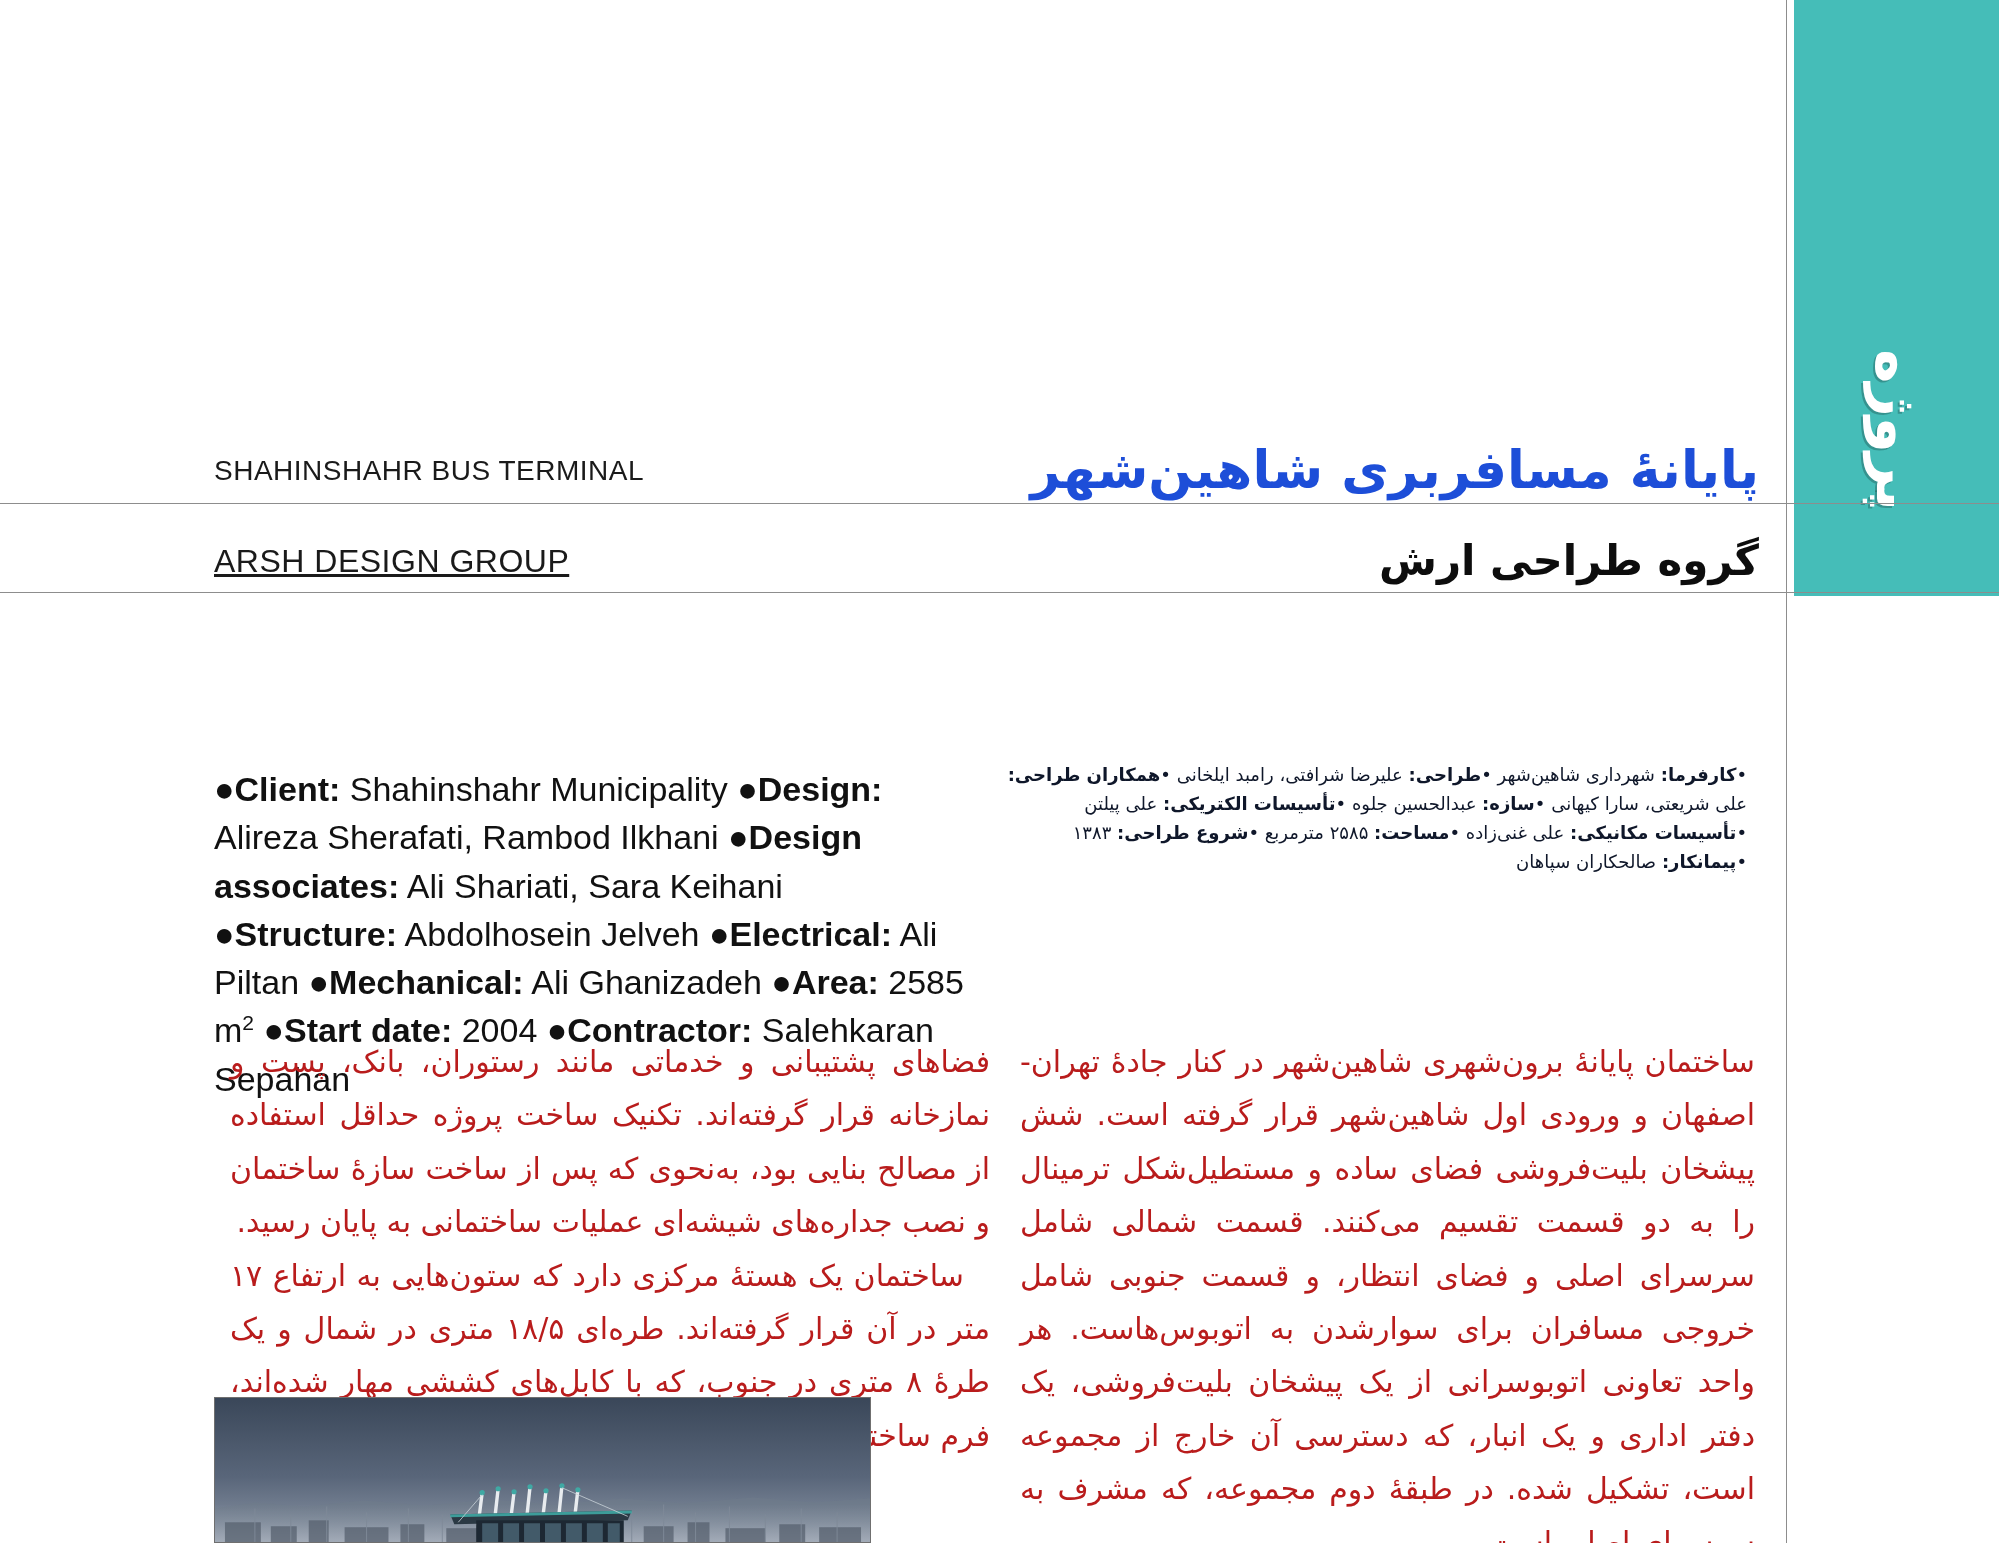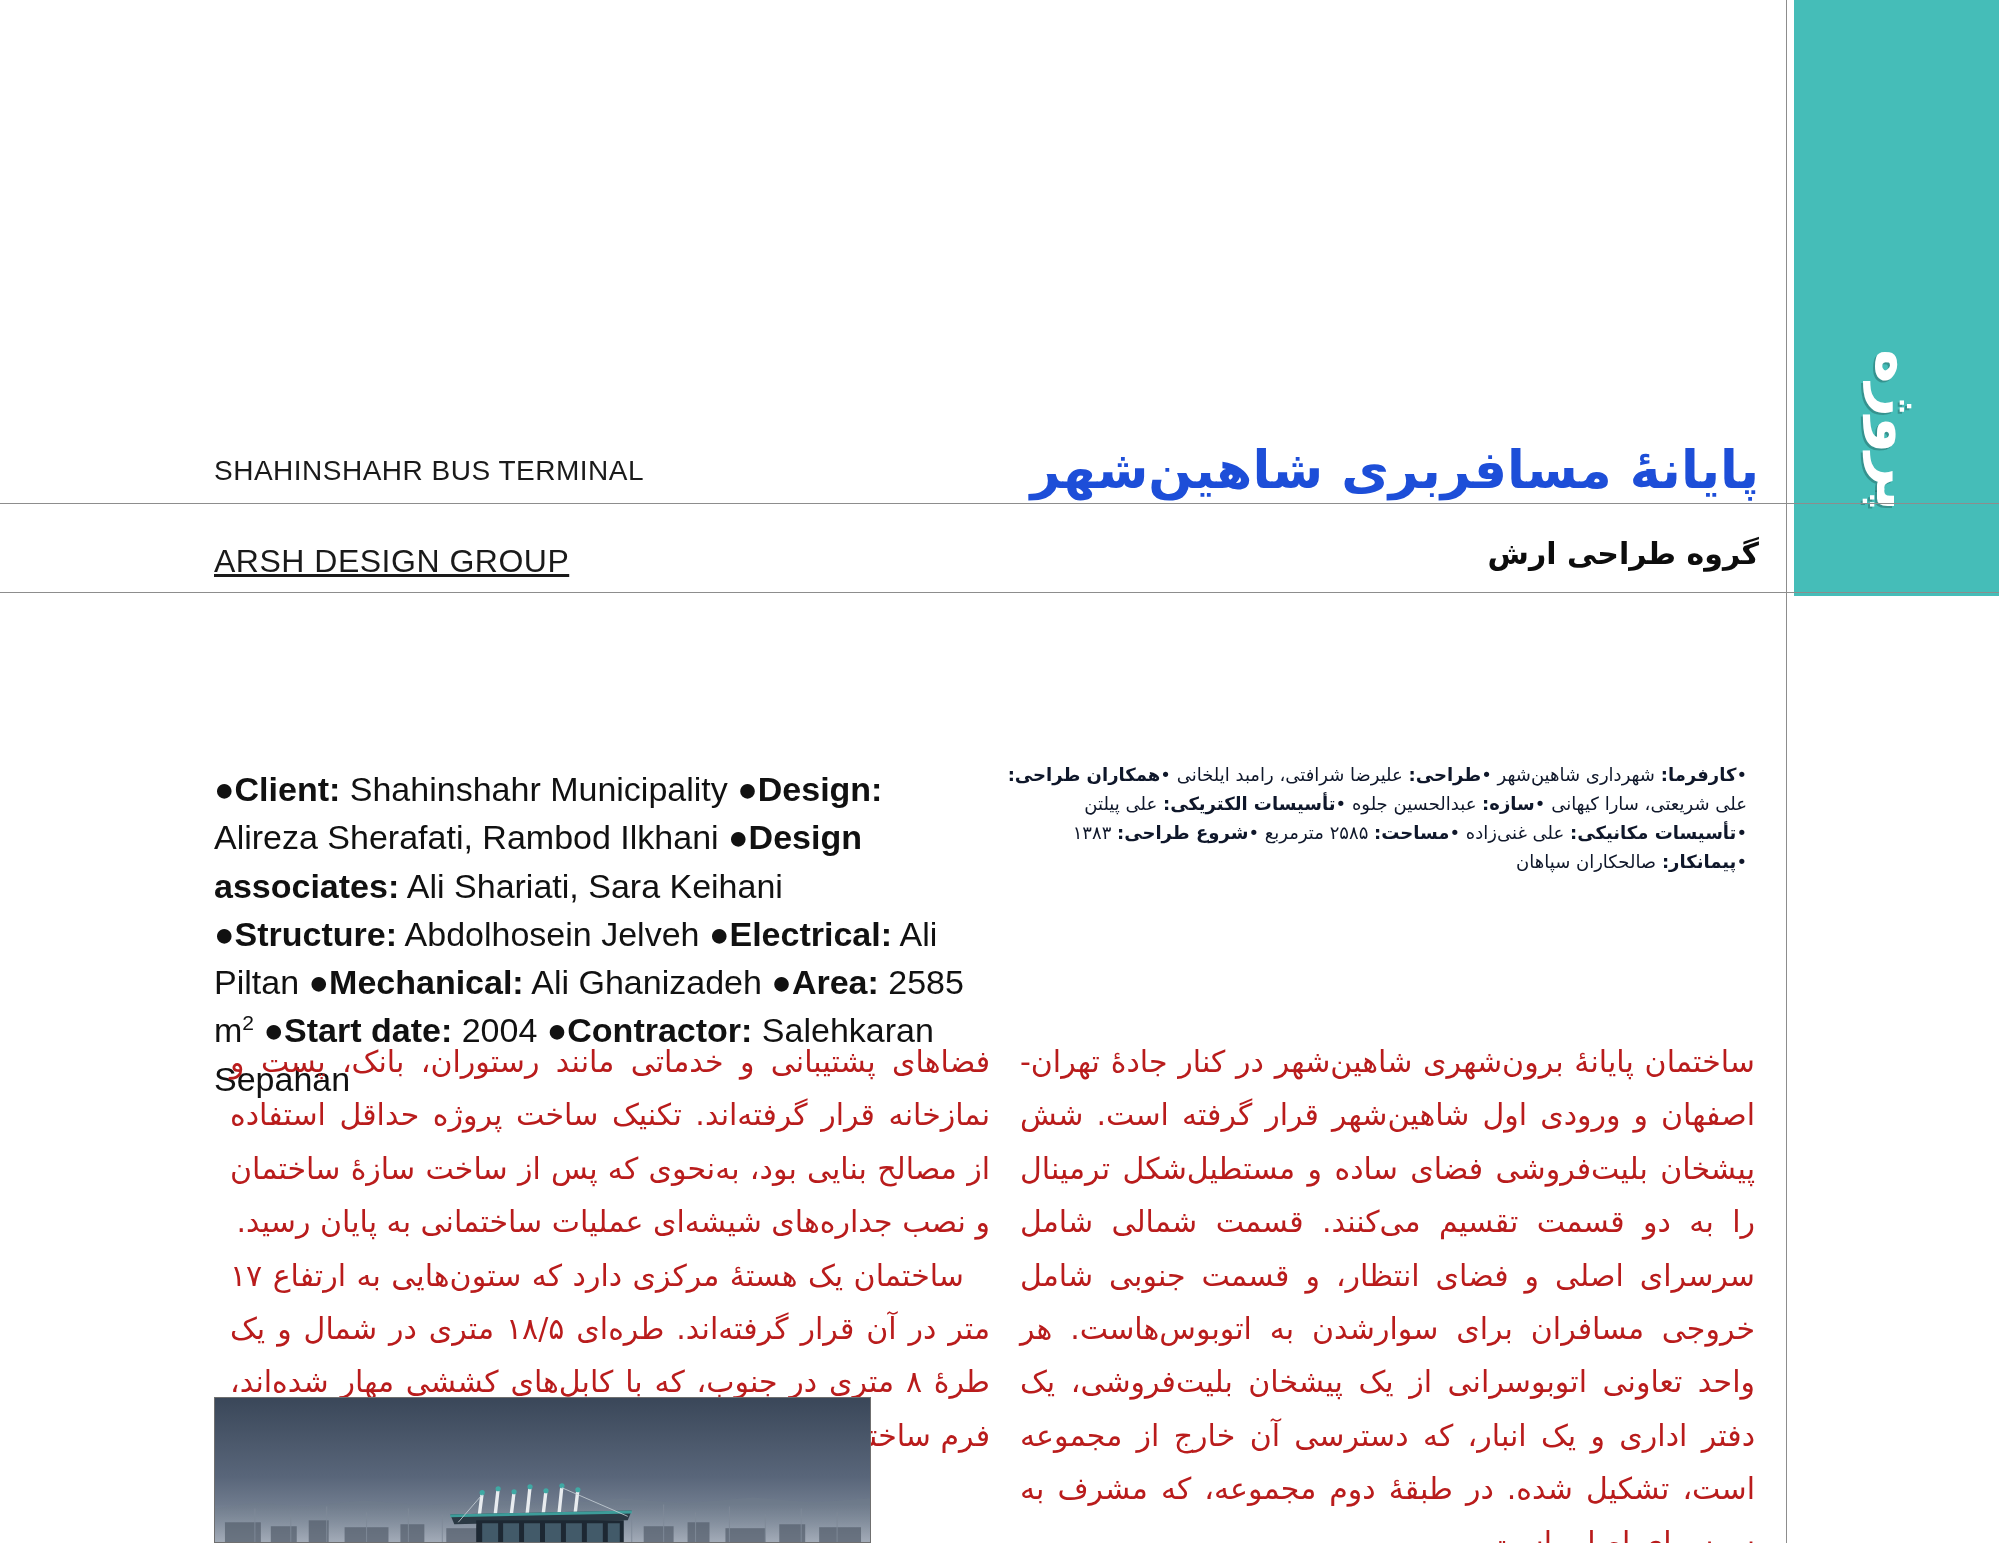--- a/index.html
+++ b/index.html
@@ -102,21 +102,21 @@
     font-weight: 700;
     white-space: nowrap;
     color: #1d4ed8;
   }
   .subtitle-fa {
     position: absolute;
     right: 240px;
     top: 536px;
     direction: rtl;
     font-family: "DejaVu Sans", "Liberation Sans", sans-serif;
-    font-size: 30px;
+    font-size: 42px;
     font-weight: 700;
     white-space: nowrap;
     color: #0d0d0d;
   }
 
   
   .credits-en {
     position: absolute;
     left: 214px;
     top: 765px;

